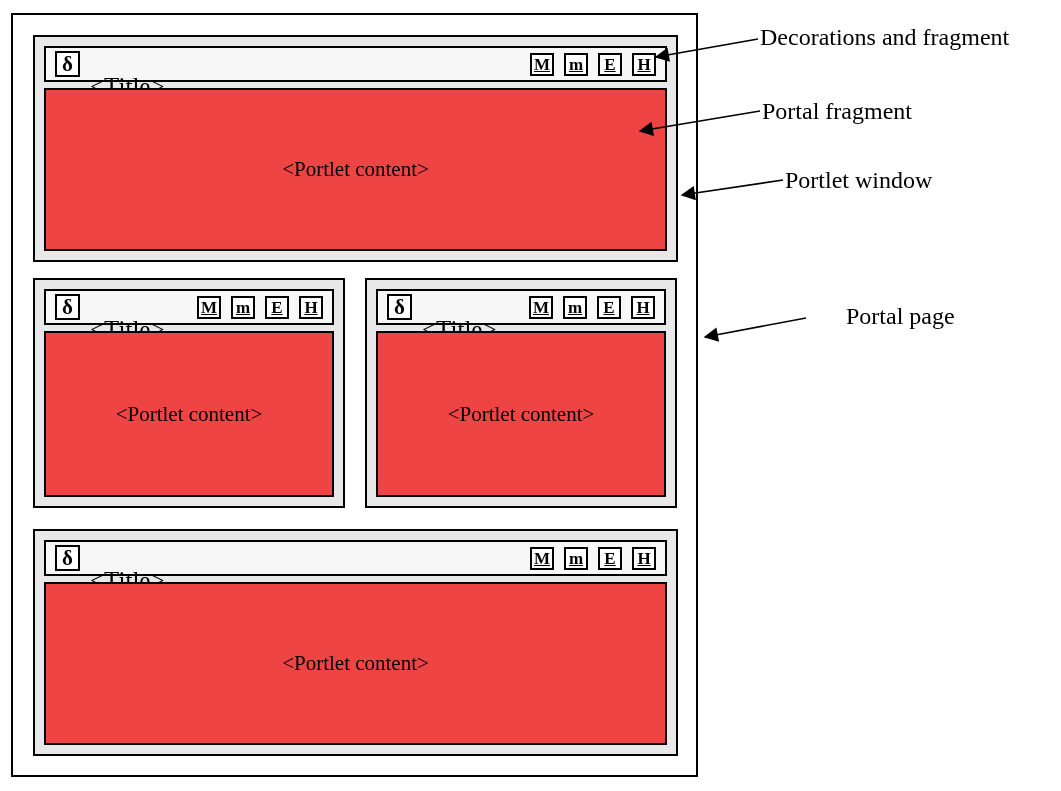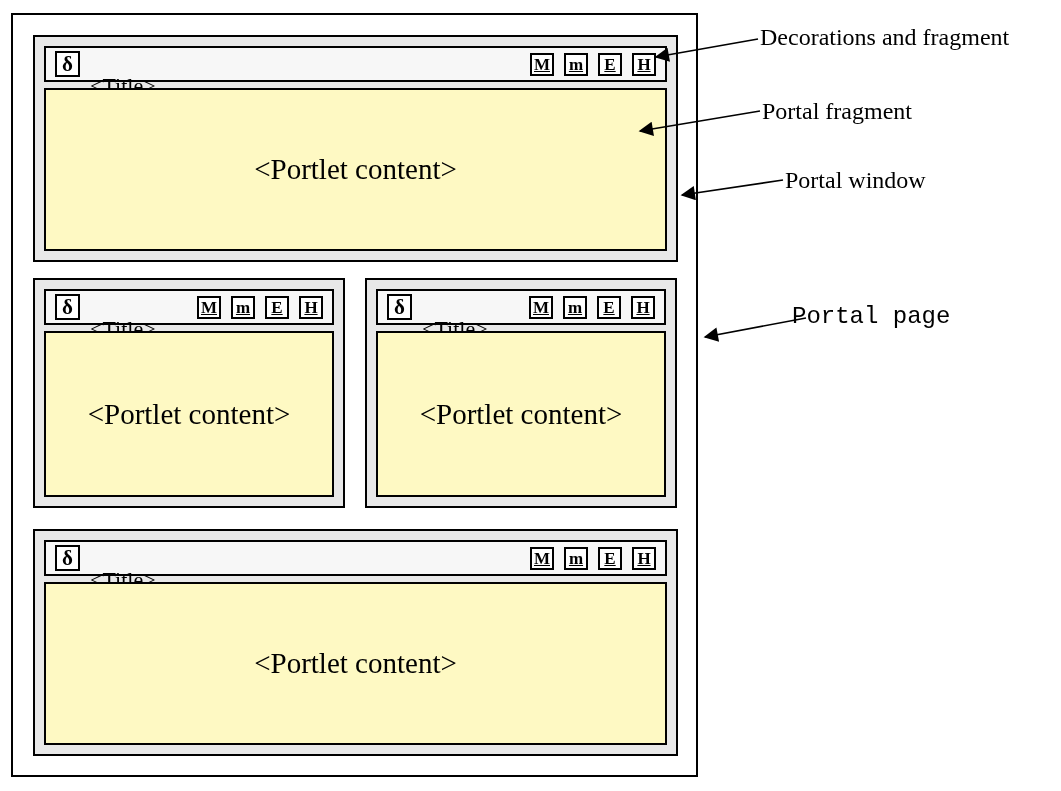--- a/index.html
+++ b/index.html
@@ -31,47 +31,47 @@
     height: 36px; flex: 0 0 36px;
     display: flex; align-items: center;
     padding: 0 9px; gap: 10px;
   }
   .deco-icon {
     display: inline-flex; align-items: center; justify-content: center;
     width: 25px; height: 26px;
     border: 2px solid #000; background: #fff;
     font-weight: bold; font-size: 21px; line-height: 1;
   }
-  .pw-title { font-size: 22px; line-height: 1; white-space: nowrap; margin-top: 44px; }
+  .pw-title { font-size: 25px; line-height: 1; white-space: nowrap; margin-top: 44px; }
   .tb-spacer { flex: 1 1 auto; }
   .controls { display: flex; gap: 10px; align-items: center; }
   .ctrl-btn {
     display: inline-flex; align-items: center; justify-content: center;
     width: 24px; height: 23px;
     border: 2px solid #000; background: #fff;
     font-weight: bold; font-size: 17px; line-height: 1;
     text-decoration: underline;
     cursor: pointer;
   }
 
   .pw-content {
-    border: 2px solid #000; background: #fef9c3;
+    border: 2px solid #000; background: #ef4444;
     flex: 1 1 auto;
     display: flex; align-items: center; justify-content: center;
-    font-size: 29px; white-space: nowrap; overflow: hidden; text-align: center;
+    font-size: 21px; white-space: nowrap; overflow: hidden; text-align: center;
   }
 
   .annotation {
     position: absolute;
     font-size: 24px; line-height: 1.15; white-space: nowrap;
   }
   .ann-decorations { left: 760px; top: 24px; }
   .ann-fragment    { left: 762px; top: 98px; }
   .ann-window      { left: 785px; top: 167px; }
-  .ann-portal      { left: 792px; top: 303px; font-family: Liberation Mono, monospace; }
+  .ann-portal      { left: 846px; top: 303px; }
 
   .arrow-layer {
     position: absolute; left: 0; top: 0; width: 1061px; height: 791px;
     pointer-events: none;
   }
 </style>
 </head>
 <body>
 
 <div class="canvas">
@@ -147,16 +147,16 @@
       </marker>
     </defs>
     <line x1="758" y1="39" x2="656" y2="57" stroke="#000" stroke-width="1.6" marker-end="url(#ah)"></line>
     <line x1="760" y1="111" x2="640" y2="131" stroke="#000" stroke-width="1.6" marker-end="url(#ah)"></line>
     <line x1="783" y1="180" x2="682" y2="195" stroke="#000" stroke-width="1.6" marker-end="url(#ah)"></line>
     <line x1="806" y1="318" x2="705" y2="337" stroke="#000" stroke-width="1.6" marker-end="url(#ah)"></line>
   </svg>
 
   <div class="annotation ann-decorations">Decorations and fragment</div>
   <div class="annotation ann-fragment">Portal fragment</div>
-  <div class="annotation ann-window">Portal window</div>
+  <div class="annotation ann-window">Portlet window</div>
   <div class="annotation ann-portal">Portal page</div>
 
 </div>
 
 </body></html>

